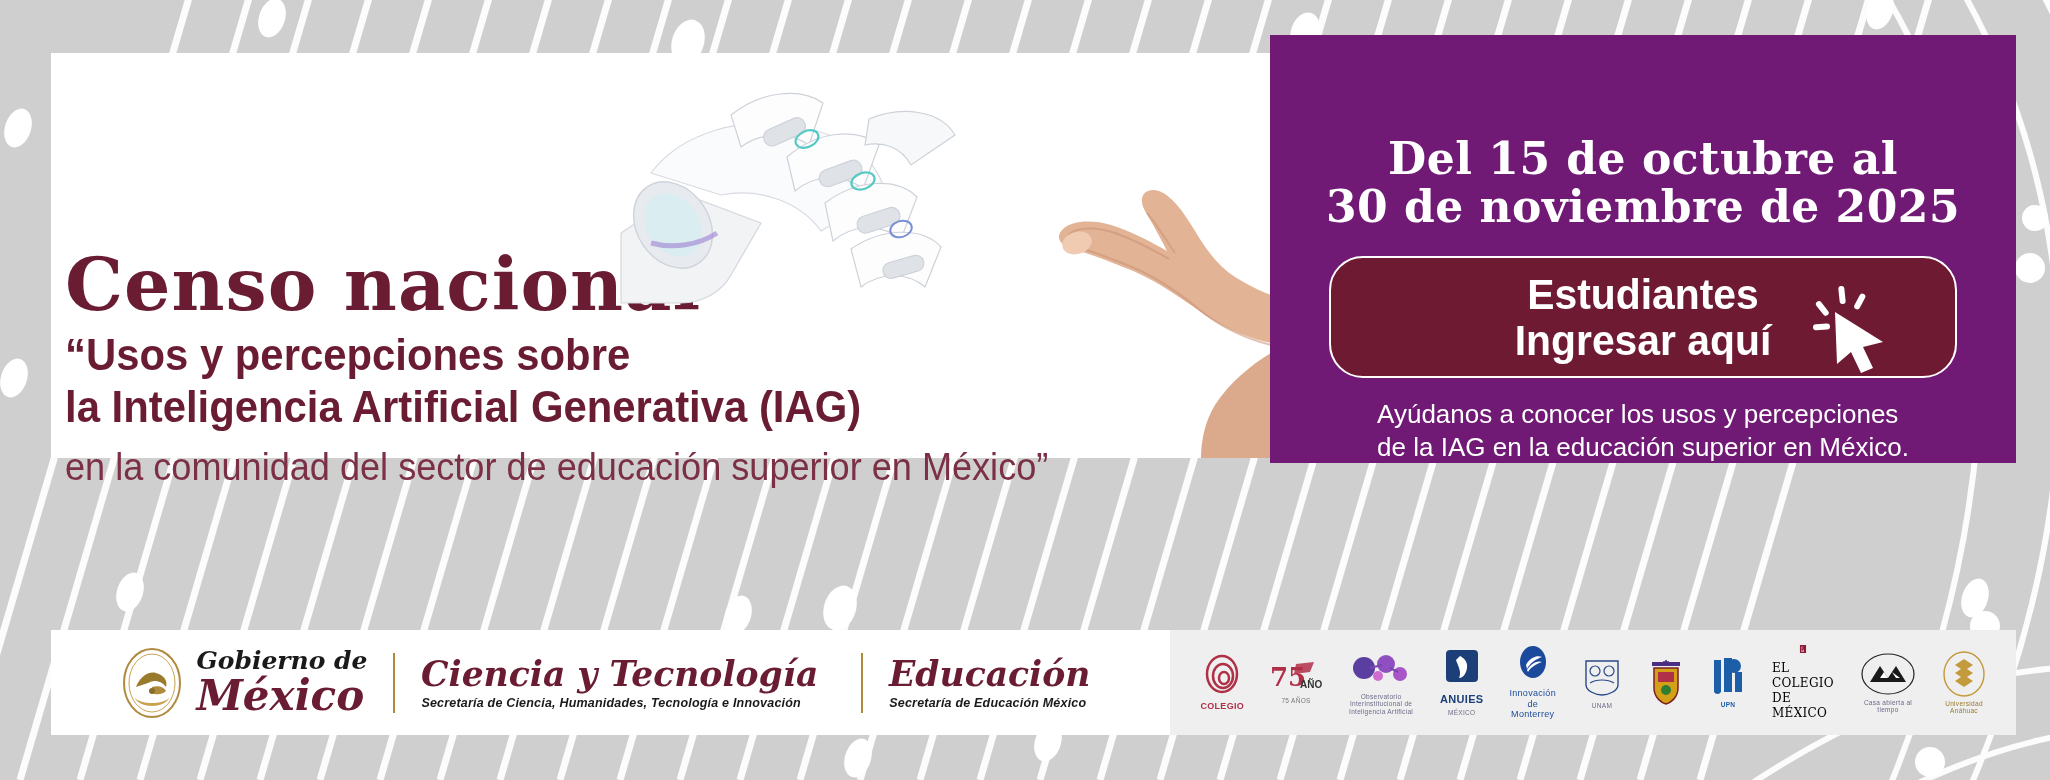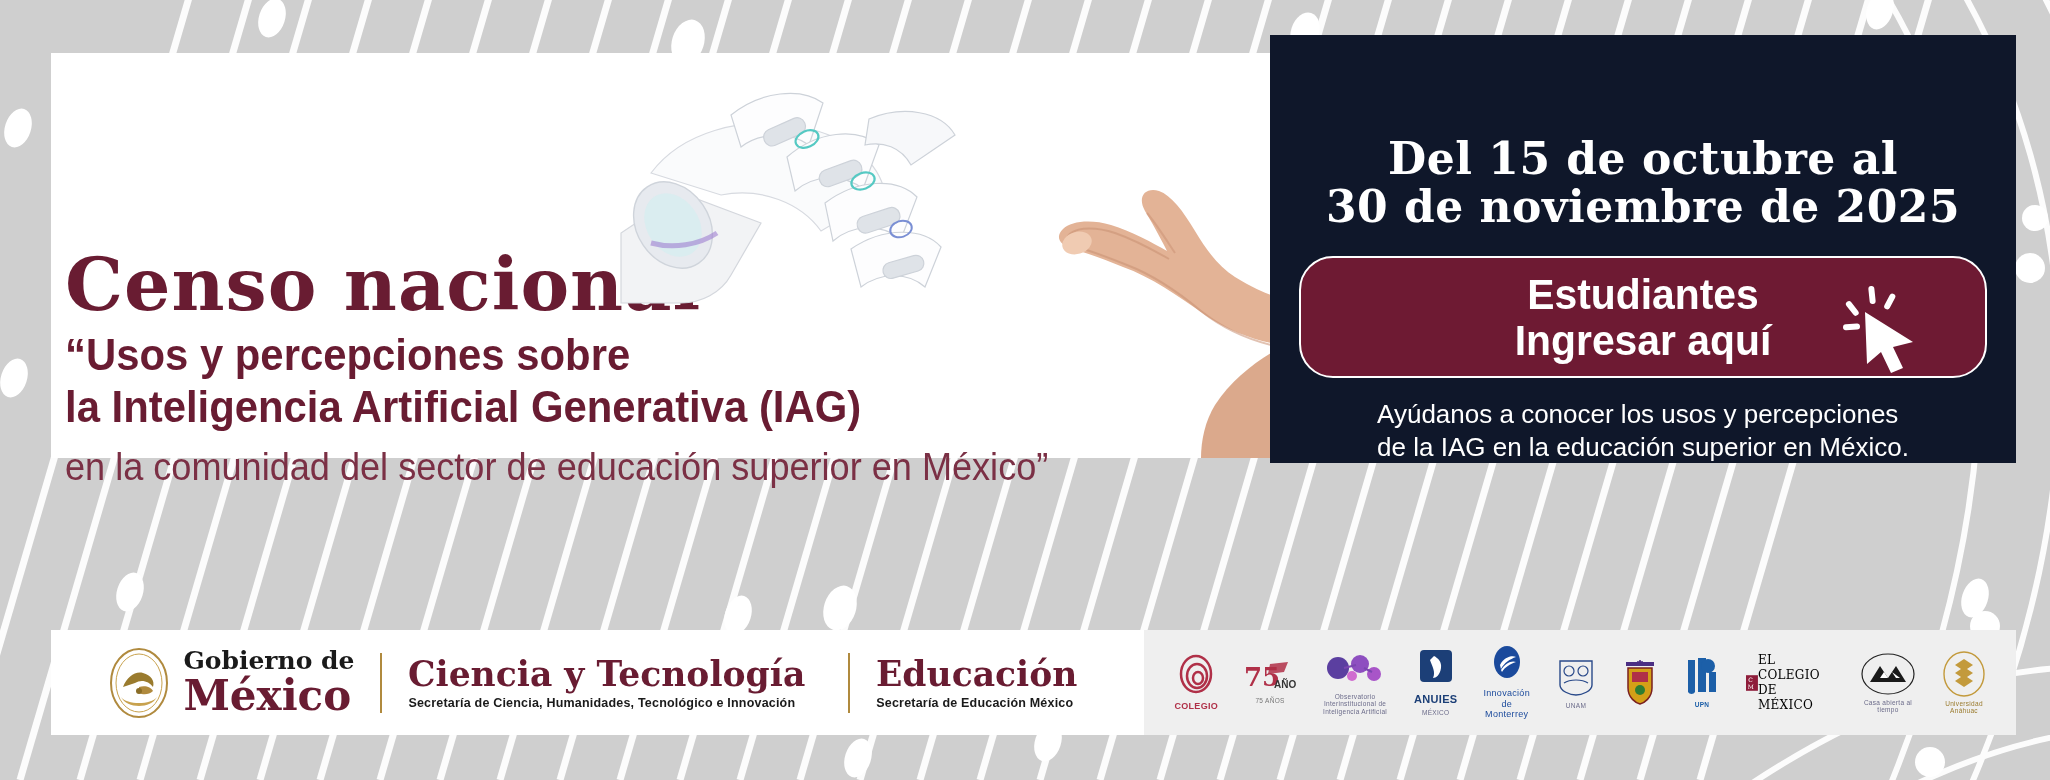--- a/index.html
+++ b/index.html
@@ -61,39 +61,39 @@
   
   #hands-wrap{
     position:absolute; left:560px; top:0px;
     width:660px; height:405px; z-index:3; pointer-events:none;
   }
 
   
   #cta-panel{
     position:absolute; left:1270px; top:35px;
     width:746px; height:428px;
-    background:#0f172a;
+    background:#701a75;
     z-index:2;
     display:flex; flex-direction:column; align-items:center;
   }
   #cta-date{
     font-family:"DejaVu Serif", serif;
     font-weight:700;
     font-size:44px;
     line-height:1.08;
     color:#ffffff;
     text-align:center;
     margin-top:100px;
     letter-spacing:0.5px;
     white-space:pre-line;
   }
   #cta-button{
     position:relative;
     margin-top:26px;
-    width:688px; height:140px;
+    width:628px; height:140px;
     background:#6E1A33;
     border:2px solid #ffffff;
     border-radius:34px;
     display:flex; align-items:center; justify-content:center;
     cursor:pointer;
   }
   #cta-button-label{
     font-family:"Liberation Sans", sans-serif;
     font-weight:700;
     font-size:43px;
@@ -124,20 +124,21 @@
     width:1965px; height:105px;
     background:#ffffff;
     z-index:2;
     display:flex; align-items:stretch;
   }
   #footer-left{
     width:1219px; height:100%;
     display:flex; align-items:center; justify-content:center;
     gap:26px;
     background:#ffffff;
+    font-style:italic;
   }
   #footer-right{
     flex:1; height:100%;
     background:#efefef;
     display:flex; align-items:center; justify-content:center;
     gap:26px;
     padding:0 30px;
   }
 
   
@@ -329,21 +330,21 @@
       <div>
         <div class="brand-gob-top">Gobierno de</div>
         <div class="brand-gob-bottom">México</div>
       </div>
     </div>
 
     <div class="v-divider"></div>
 
     <div>
       <div class="brand-main">Ciencia y Tecnología</div>
-      <div class="brand-sub">Secretaría de Ciencia, Humanidades, Tecnológico e Innovación</div>
+      <div class="brand-sub">Secretaría de Ciencia, Humanidades, Tecnología e Innovación</div>
     </div>
 
     <div class="v-divider"></div>
 
     <div>
       <div class="brand-main">Educación</div>
       <div class="brand-sub">Secretaría de Educación México</div>
     </div>
   </div>
 
@@ -420,21 +421,21 @@
       <svg width="36" height="42" viewBox="0 0 36 42">
         <rect x="4" y="4" width="7" height="24" fill="#1C5FA8"></rect>
         <path d="M4 28 h7 v8 a4 4 0 0 1 -7 0 z" fill="#1C5FA8"></path>
         <rect x="14" y="2" width="8" height="34" fill="#1C5FA8"></rect>
         <circle cx="24" cy="10" r="7" fill="#1C5FA8"></circle>
         <rect x="25" y="16" width="7" height="20" fill="#1C5FA8"></rect>
       </svg>
       <div class="inst-caption tiny" style="color:#1C5FA8;font-weight:700">UPN</div>
     </div>
 
-    <div class="inst-logo" style="flex-direction:row;gap:0">
+    <div class="inst-logo" style="flex-direction:column;gap:8px">
       <svg width="26" height="34" viewBox="0 0 26 34">
         <rect x="0" y="0" width="26" height="34" fill="#8E1C3A"></rect>
         <text x="5" y="15" font-family="DejaVu Serif, serif" font-size="13" fill="#fff">C</text>
         <text x="4" y="29" font-family="DejaVu Serif, serif" font-size="13" fill="#fff">M</text>
       </svg>
       <div class="inst-caption" style="font-family:'DejaVu Serif',serif;font-size:12px;line-height:1.25;text-align:left;margin-top:0">EL COLEGIO DE MÉXICO</div>
     </div>
 
     <div class="inst-logo">
       <svg width="56" height="44" viewBox="0 0 56 44">

